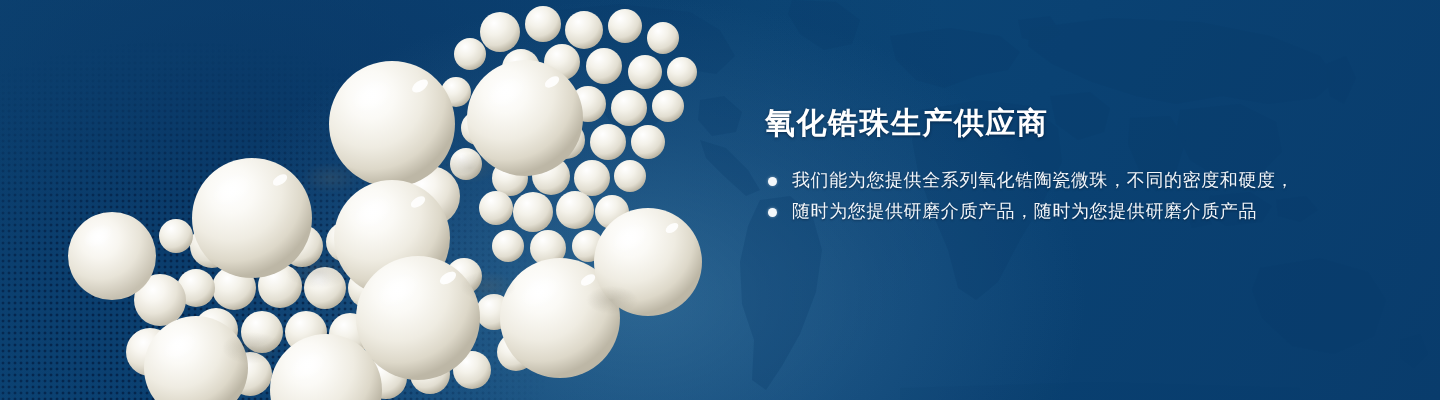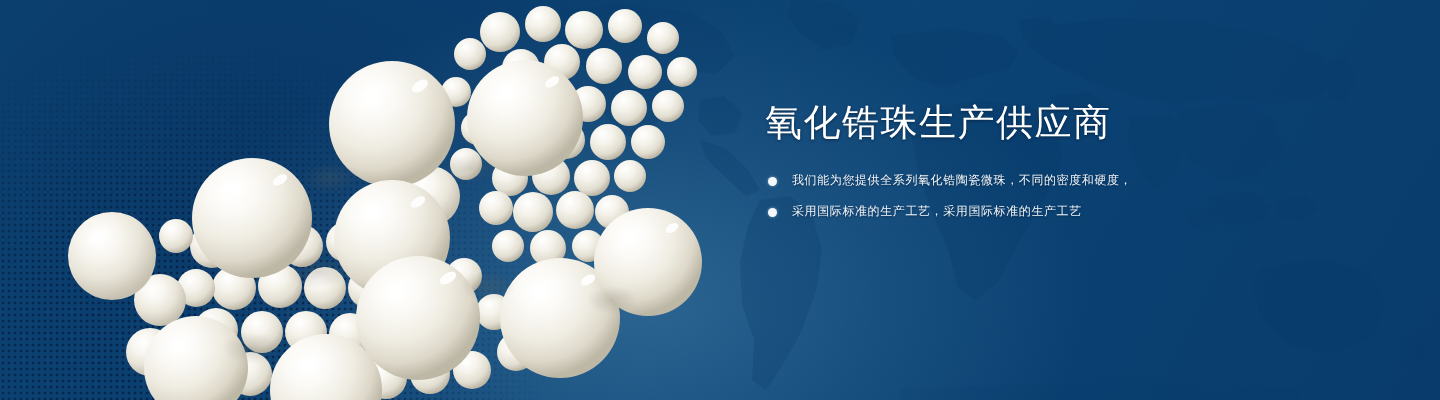--- a/index.html
+++ b/index.html
@@ -47,36 +47,36 @@
   .beads svg{ width:760px; height:400px; display:block; }
 
   
   .copy{
     position:absolute;
     left:765px; top:104px;
     width:620px;
   }
   .headline{
     color:#ffffff;
-    font-size:37px;
-    font-weight:normal;
+    font-size:30px;
+    font-weight:bold;
     letter-spacing:1.5px;
     line-height:38px;
     white-space:nowrap;
     text-shadow:0 1px 3px rgba(0,15,35,.55);
   }
   .bullets{
     margin-top:26px;
     list-style:none;
   }
   .bullet{
     position:relative;
     padding-left:27px;
     color:#f2f6fa;
-    font-size:12px;
+    font-size:18px;
     line-height:25px;
     letter-spacing:.6px;
     margin-bottom:6px;
     text-shadow:0 1px 2px rgba(0,15,35,.5);
   }
   .bullet:last-child{ margin-bottom:0; }
   .dot{
     position:absolute;
     left:3px; top:9px;
     width:9px; height:9px;
@@ -299,18 +299,18 @@
   <div class="copy">
     <h1 class="headline">氧化锆珠生产供应商</h1>
 
     <ul class="bullets">
       <li class="bullet">
         <span class="dot"></span>
         <span>我们能为您提供全系列氧化锆陶瓷微珠，不同的密度和硬度，</span>
       </li>
       <li class="bullet">
         <span class="dot"></span>
-        <span>采用国际标准的生产工艺，采用国际标准的生产工艺</span>
+        <span>随时为您提供研磨介质产品，随时为您提供研磨介质产品</span>
       </li>
     </ul>
   </div>
 
 </div>
 
 </body></html>

